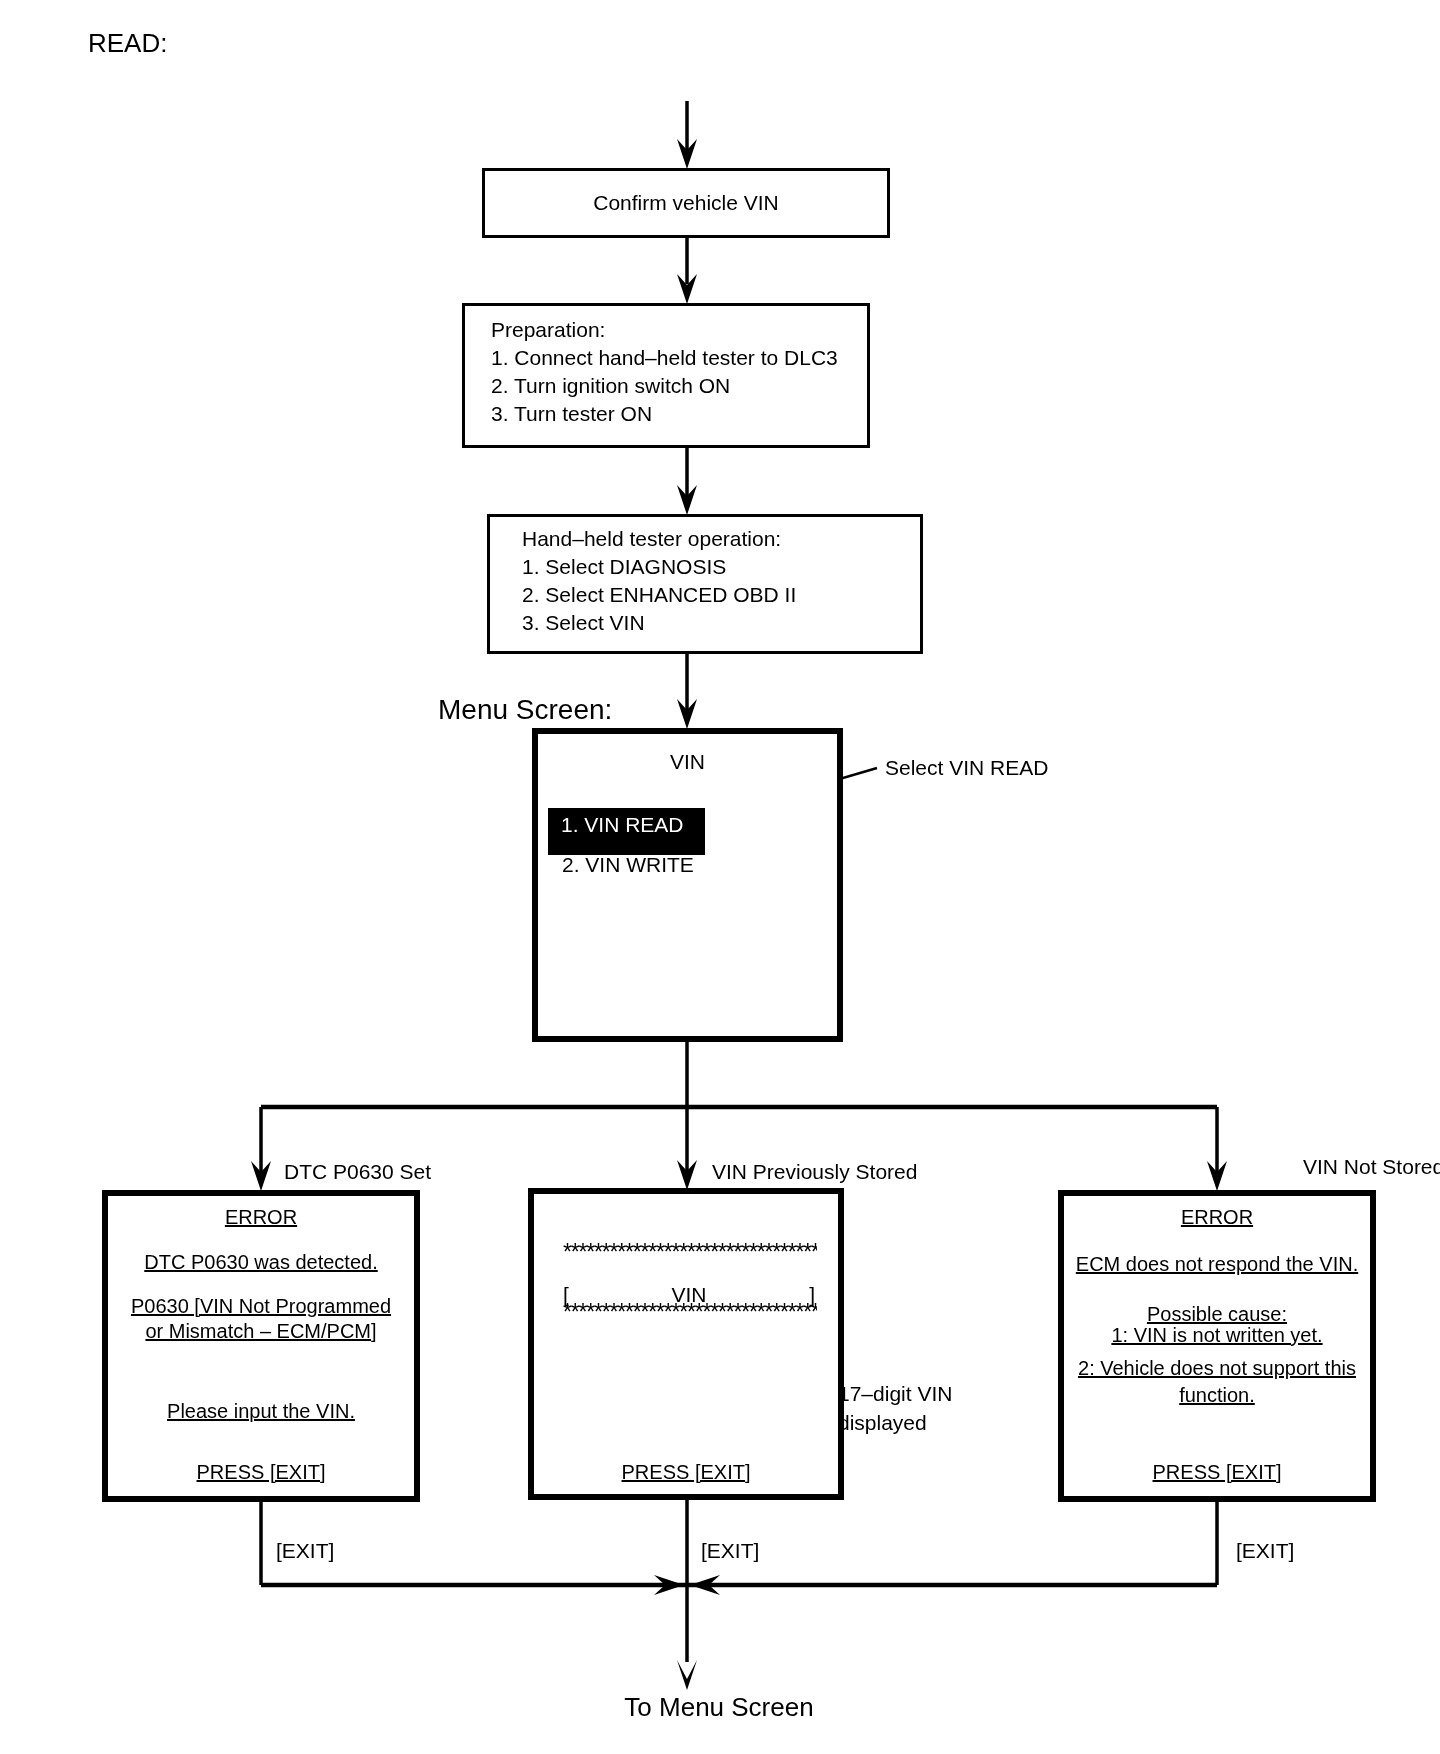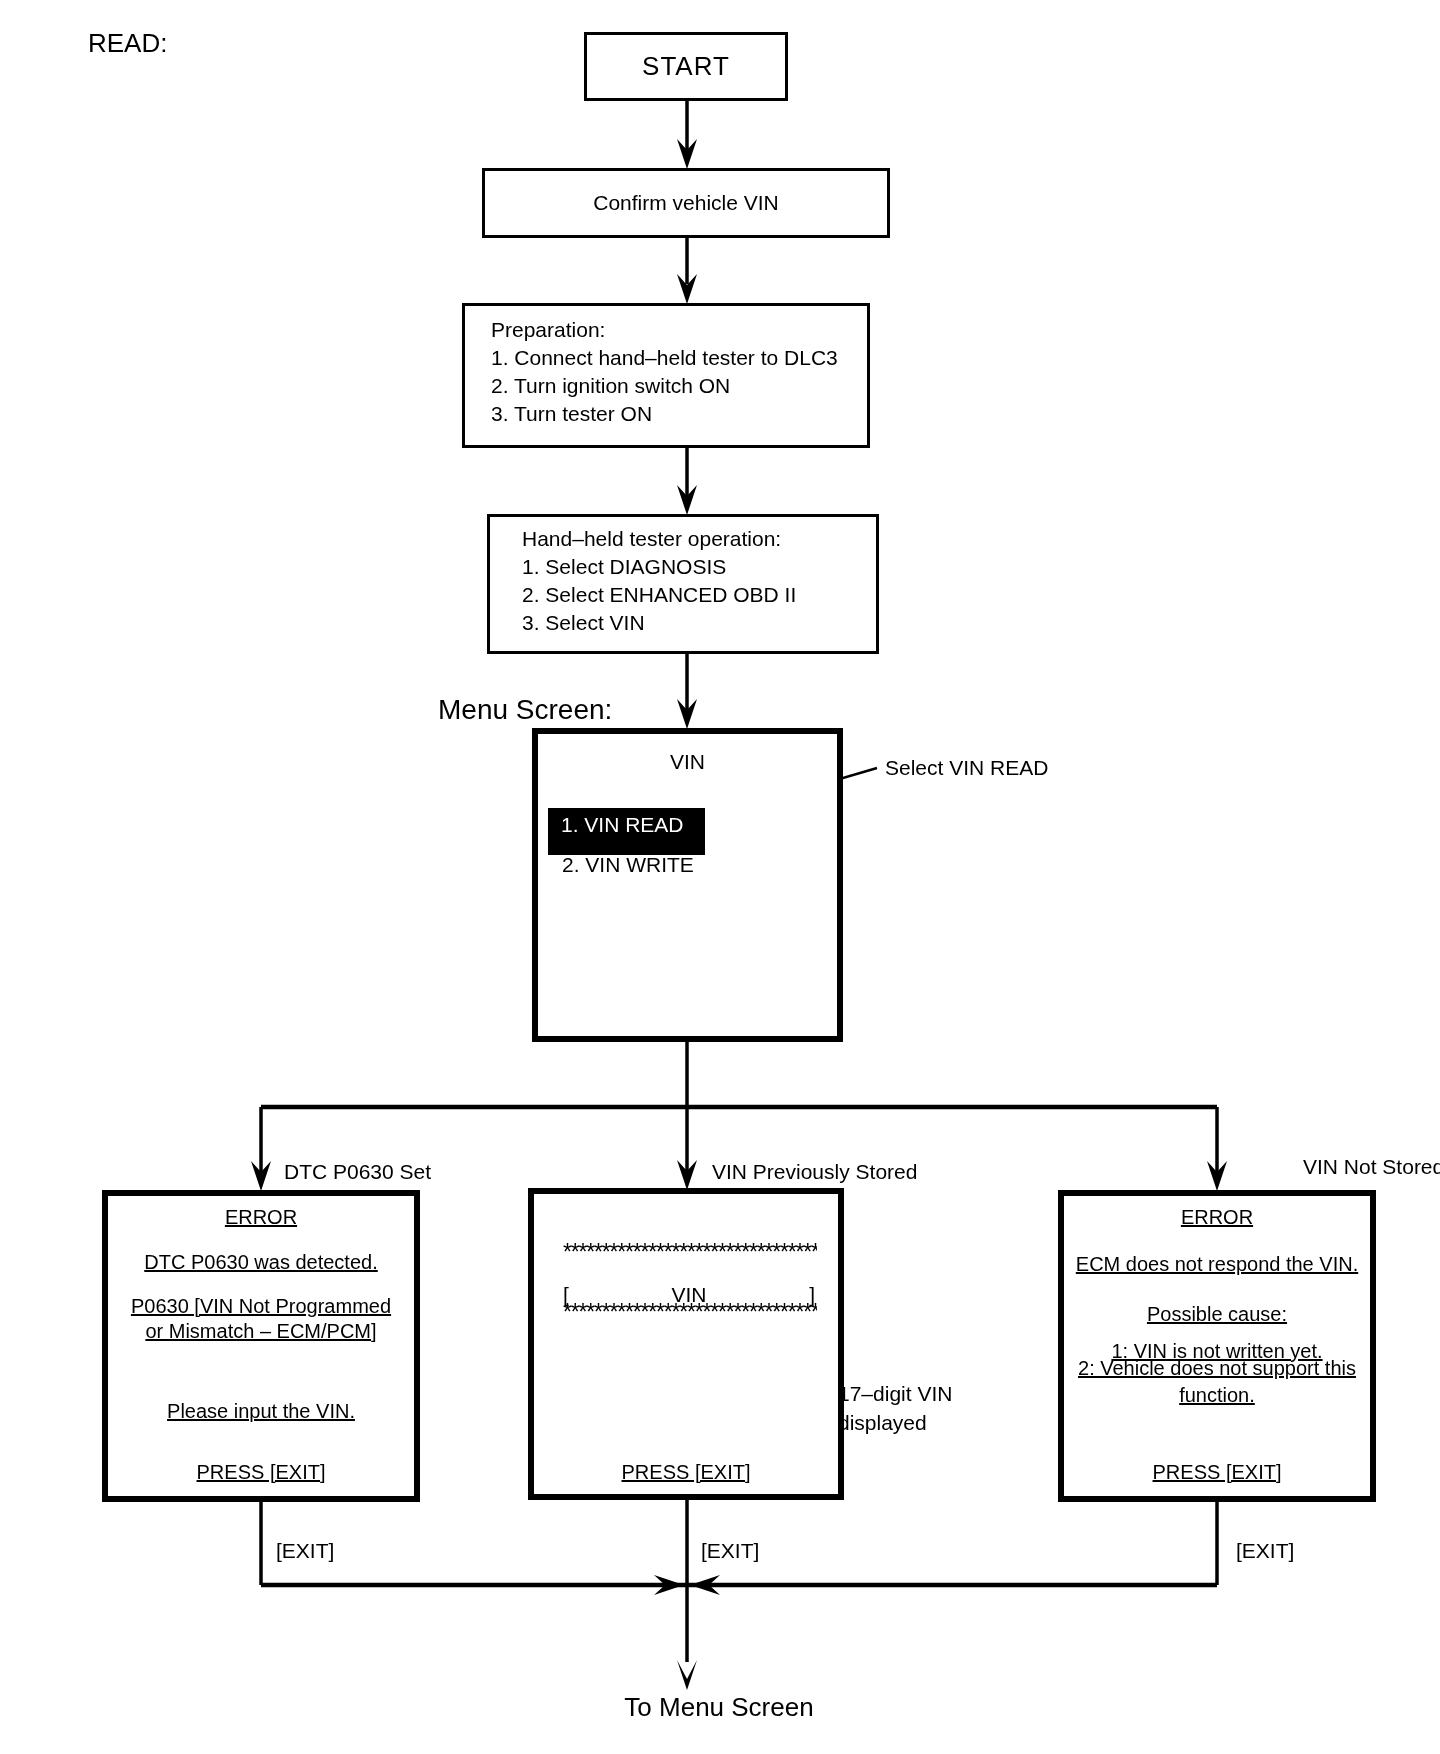--- a/index.html
+++ b/index.html
@@ -67,38 +67,35 @@
       <path d="M654 1575 L684 1585 L654 1595 L665 1585 Z"></path>
       <path d="M720 1575 L690 1585 L720 1595 L709 1585 Z"></path>
       <path d="M677 1660 L687 1690 L697 1660 L687 1679 Z"></path>
     </g>
   </svg>
 
   <div class="txt fs26" style="left:56px;top:28px;">READ:</div>
   <div class="txt fs24" style="left:438px;top:694px;">Menu Screen:</div>
   <div class="txt fs26" style="left:587px;top:1692px;width:200px;text-align:center;">To Menu Screen</div>
 
-  <div class="box" style="left:584px;top:32px;width:204px;height:69px;">
-    <div class="start-label">START</div>
-  </div>
 
   <div class="box" style="left:482px;top:168px;width:408px;height:70px;">
     <div class="confirm-label">Confirm vehicle VIN</div>
   </div>
 
   <div class="box" style="left:462px;top:303px;width:408px;height:145px;">
     <div class="steps" style="left:26px;top:10px;">
       <div>Preparation:</div>
       <div>1. Connect hand–held tester to DLC3</div>
       <div>2. Turn ignition switch ON</div>
       <div>3. Turn tester ON</div>
     </div>
   </div>
 
-  <div class="box" style="left:487px;top:514px;width:392px;height:140px;">
+  <div class="box" style="left:487px;top:514px;width:436px;height:140px;">
     <div class="steps" style="left:32px;top:8px;">
       <div>Hand–held tester operation:</div>
       <div>1. Select DIAGNOSIS</div>
       <div>2. Select ENHANCED OBD II</div>
       <div>3. Select VIN</div>
     </div>
   </div>
 
   <div class="box thick" style="left:532px;top:728px;width:311px;height:314px;">
     <div class="menu-title">VIN</div>
@@ -132,21 +129,21 @@
     <div class="stars" style="top:108px;">*********************************</div>
     <div class="cline fs20" style="top:267px;">PRESS [EXIT]</div>
   </div>
   <div class="txt fs21" style="left:838px;top:1382px;">17–digit VIN</div>
   <div class="txt fs21" style="left:838px;top:1411px;">displayed</div>
 
   <div class="box thick" style="left:1058px;top:1190px;width:318px;height:312px;">
     <div class="cline fs20" style="top:10px;">ERROR</div>
     <div class="cline fs20" style="top:57px;">ECM does not respond the VIN.</div>
     <div class="cline fs20" style="top:107px;">Possible cause:</div>
-    <div class="cline fs20" style="top:144px;text-align:center;">1: VIN is not written yet.</div>
+    <div class="cline fs20" style="top:128px;text-align:center;">1: VIN is not written yet.</div>
     <div class="cline fs20" style="top:161px;">2: Vehicle does not support this</div>
     <div class="cline fs20" style="top:188px;">function.</div>
     <div class="cline fs20" style="top:265px;">PRESS [EXIT]</div>
   </div>
 
   <div class="txt fs21" style="left:276px;top:1539px;">[EXIT]</div>
   <div class="txt fs21" style="left:701px;top:1539px;">[EXIT]</div>
   <div class="txt fs21" style="left:1236px;top:1539px;">[EXIT]</div>
 
 </div>

